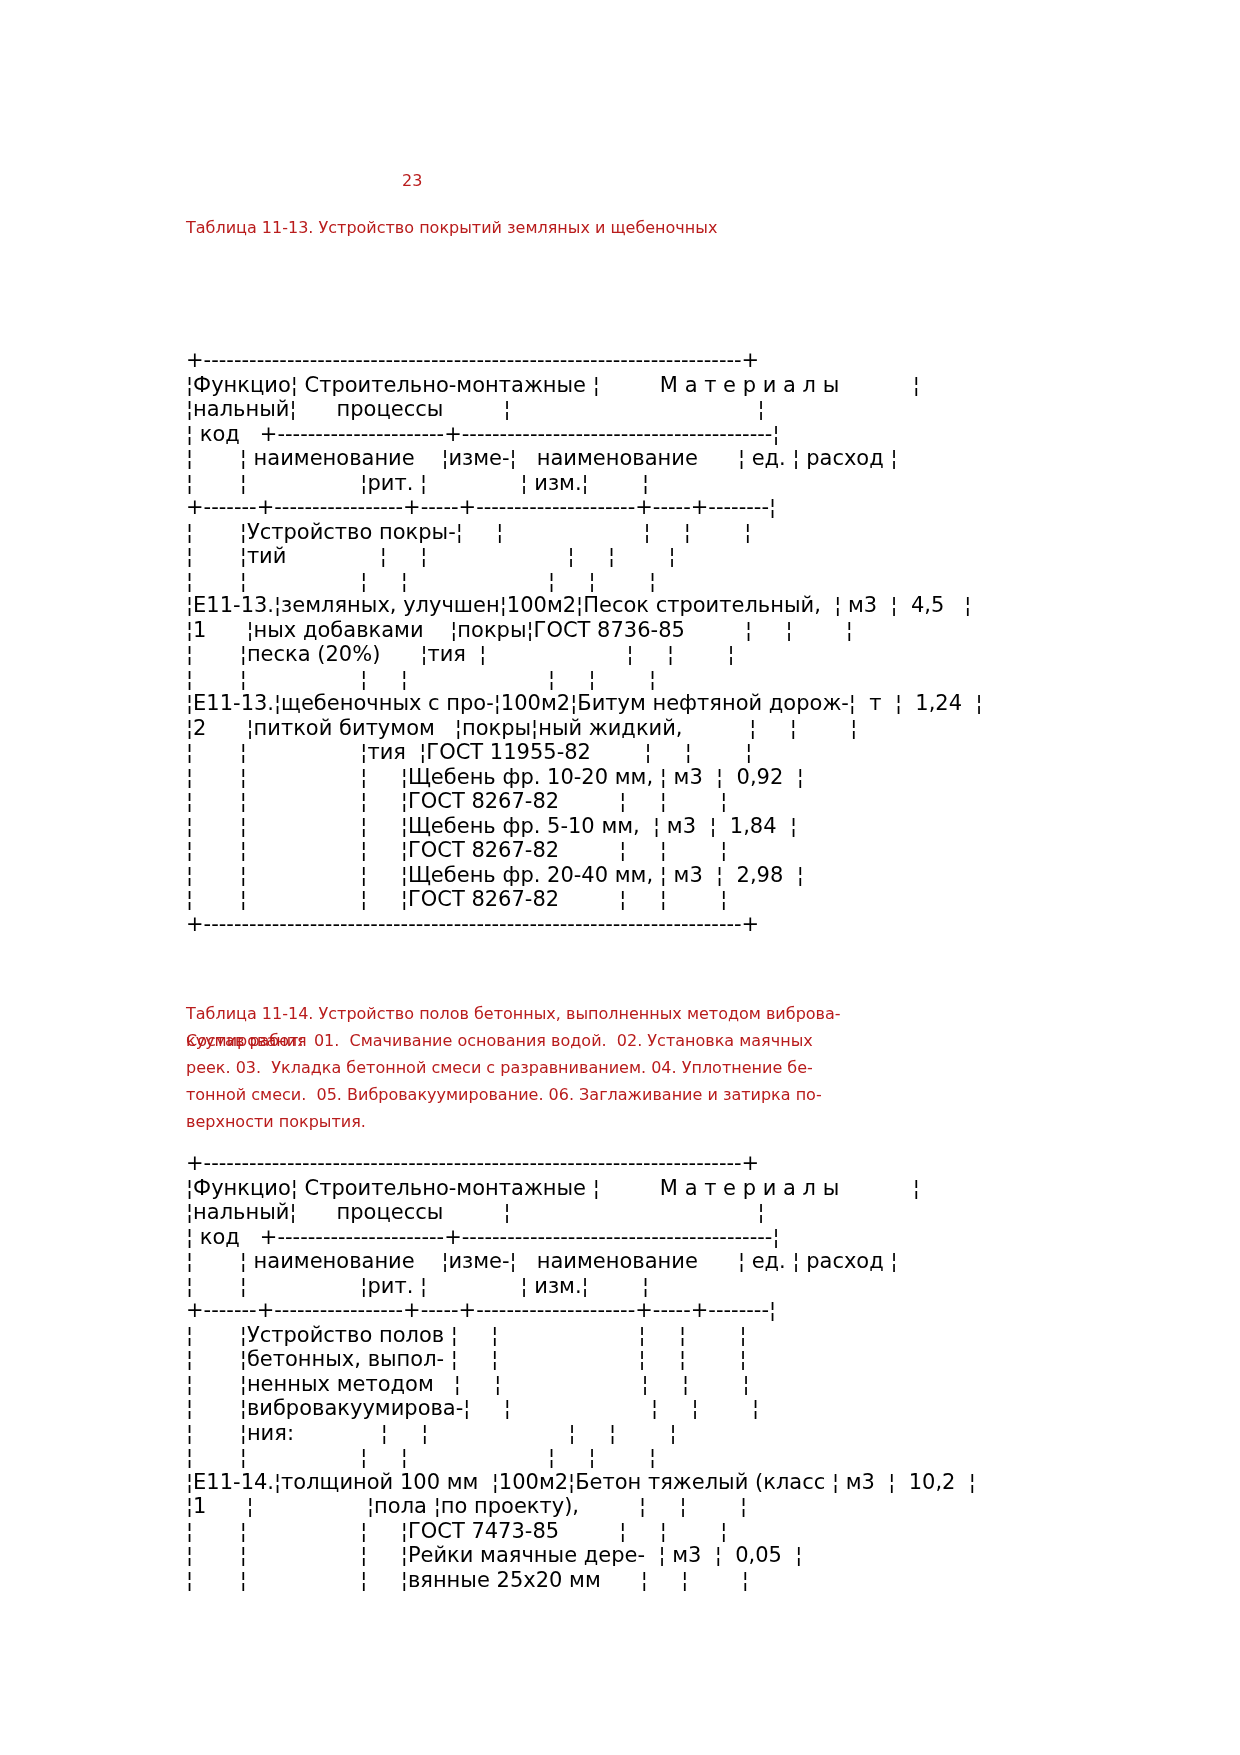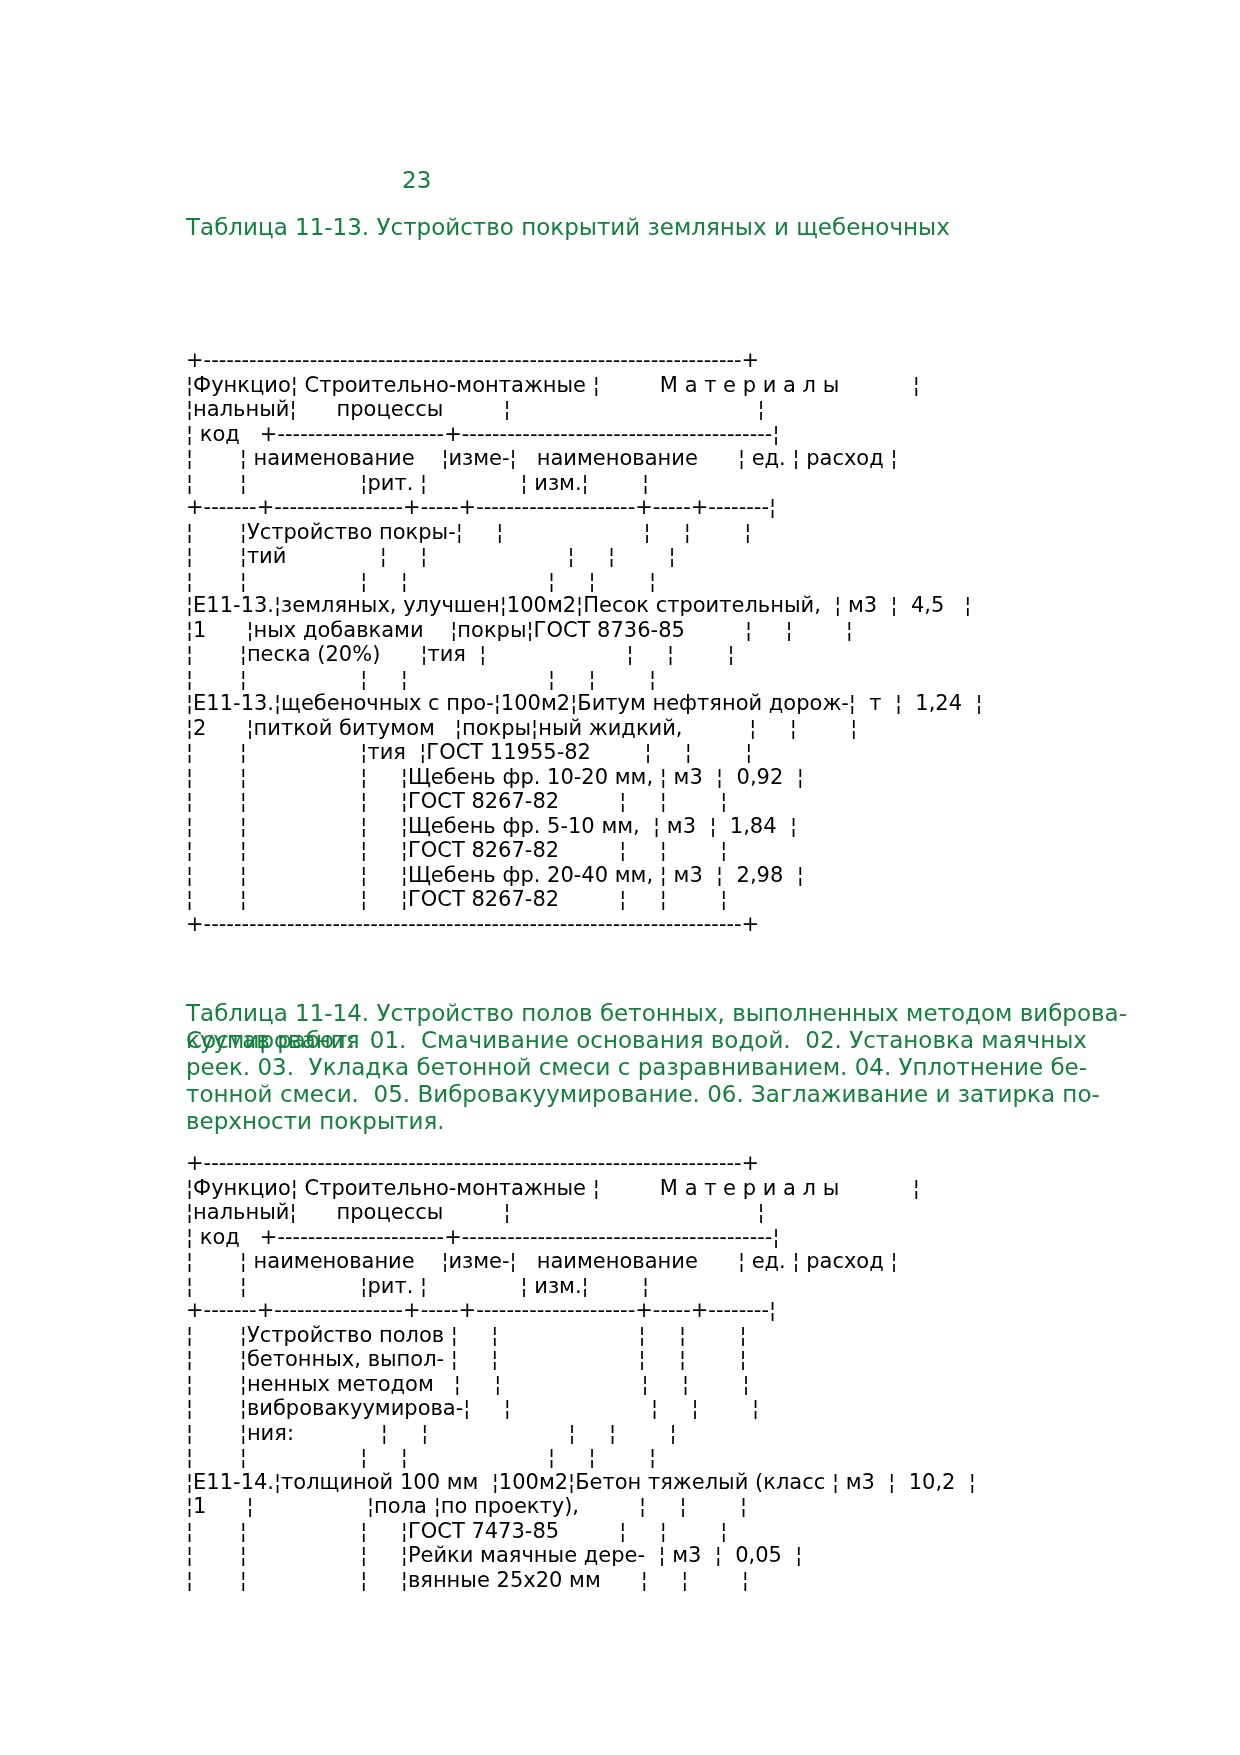--- a/index.html
+++ b/index.html
@@ -12,23 +12,23 @@
     width: 1240px;
     height: 1755px;
     background: #ffffff;
     color: #000000;
     font-family: "DejaVu Sans", sans-serif;
     overflow: hidden;
   }
   .prose {
     position: absolute;
     white-space: pre;
-    font-size: 23px;
+    font-size: 16px;
     line-height: 27px;
-    color: #15803d;
+    color: #b91c1c;
   }
   .ascii {
     position: absolute;
     white-space: pre;
     font-size: 21px;
     line-height: 24.5px;
     color: #000000;
   }
 </style>
 </head>

